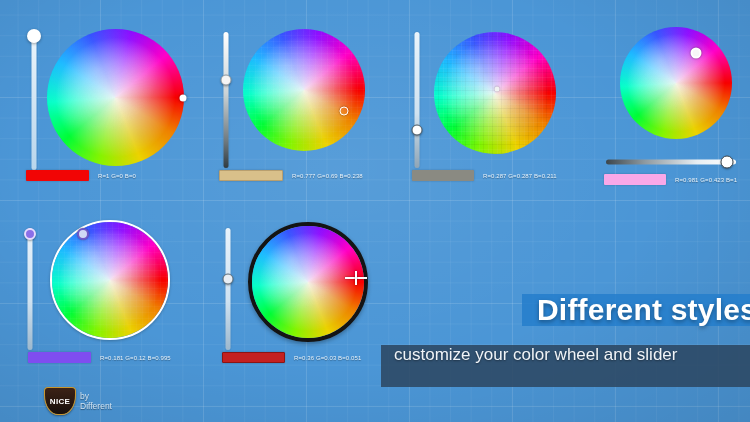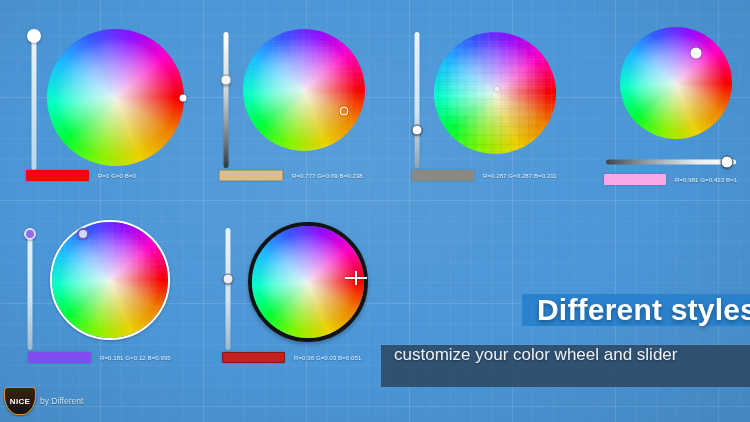--- a/index.html
+++ b/index.html
@@ -132,20 +132,21 @@
     position:absolute;left:4px;top:386px;width:118px;height:30px;
     display:flex;align-items:center;
   }
   #wm-shield{
     position:relative;width:30px;height:26px;flex:0 0 auto;
     background:linear-gradient(#3c2216,#18100c);
     border-radius:4px 4px 14px 14px/4px 4px 20px 20px;
     border:1.5px solid #c8962e;
     display:flex;align-items:center;justify-content:center;
     box-shadow:0 1px 2px rgba(0,0,0,.4);
+    margin-left:40px;
   }
   #wm-shield-text{
     color:#ffffff;font-size:8px;font-weight:bold;letter-spacing:.3px;
   }
   #wm-by{
     margin-left:4px;color:#cfe4f5;font-size:8.5px;
     text-shadow:0 1px 1px rgba(0,0,0,.45);
   }
 </style>
 </head>

